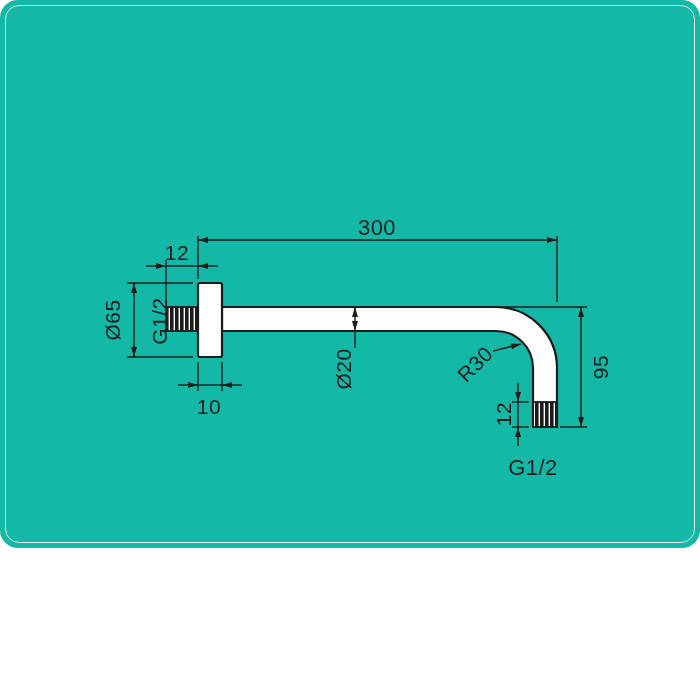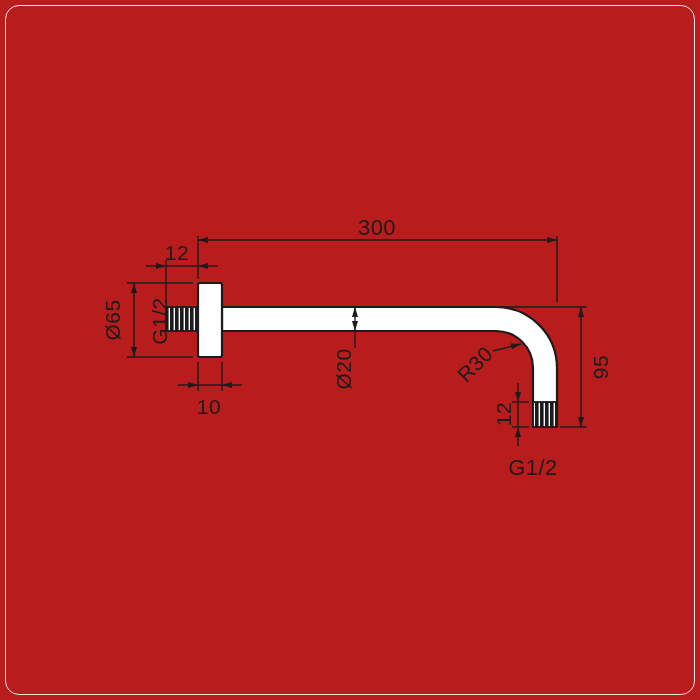--- a/index.html
+++ b/index.html
@@ -6,23 +6,24 @@
     margin: 0;
     padding: 0;
     background: #ffffff;
     width: 700px;
     height: 700px;
     font-family: "Liberation Sans", sans-serif;
   }
   .page {
     position: relative;
     width: 700px;
-    height: 700px;
-    background: #b91c1c;
+    height: 548px;
+    background: #14b8a6;
     overflow: hidden;
+    border-radius: 18px;
   }
   .frame {
     position: absolute;
     inset: 5px;
     border: 1px solid #e6e6e6;
     border-radius: 14px;
     pointer-events: none;
   }
   svg { position: absolute; left: 0; top: 0; }
   .obj-stroke  { fill: #ffffff; stroke: #1c1c1c; stroke-width: 2.2; stroke-linejoin: round; }

